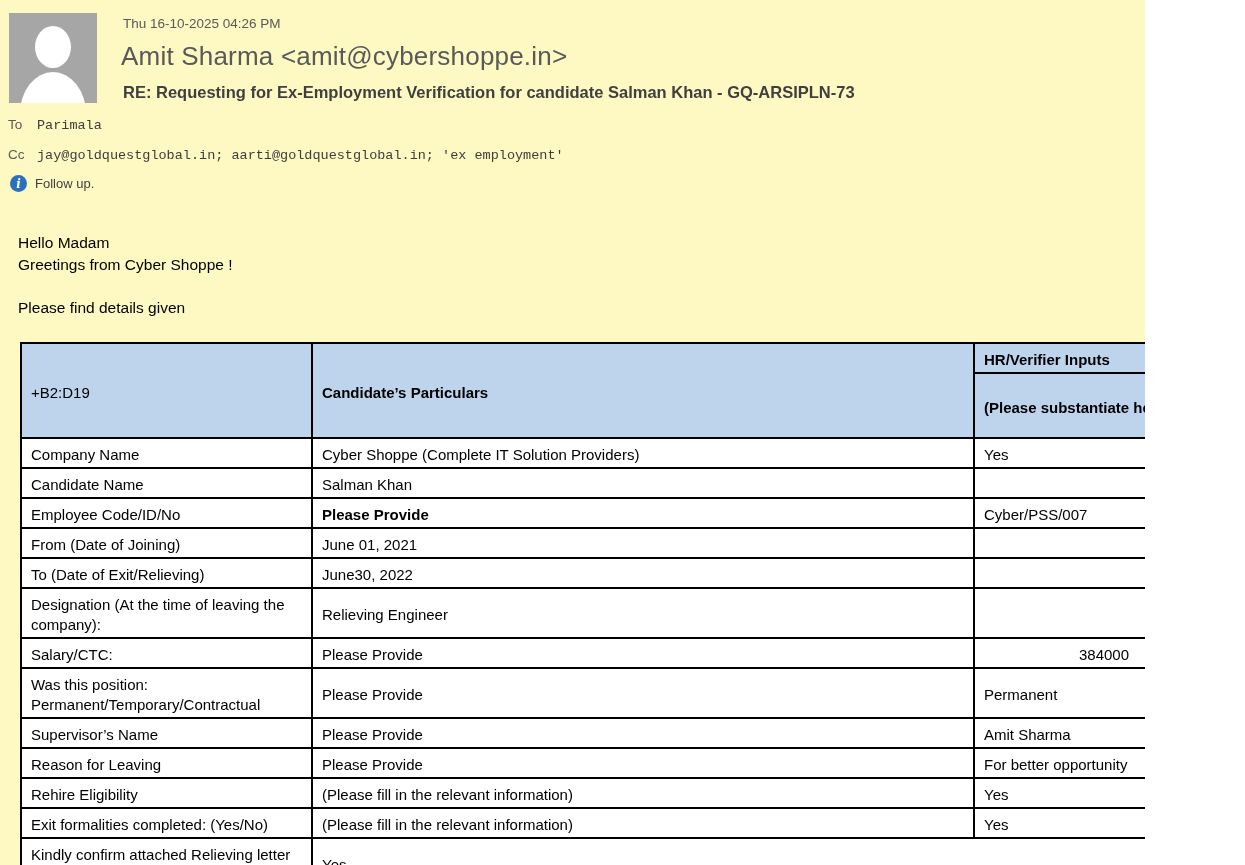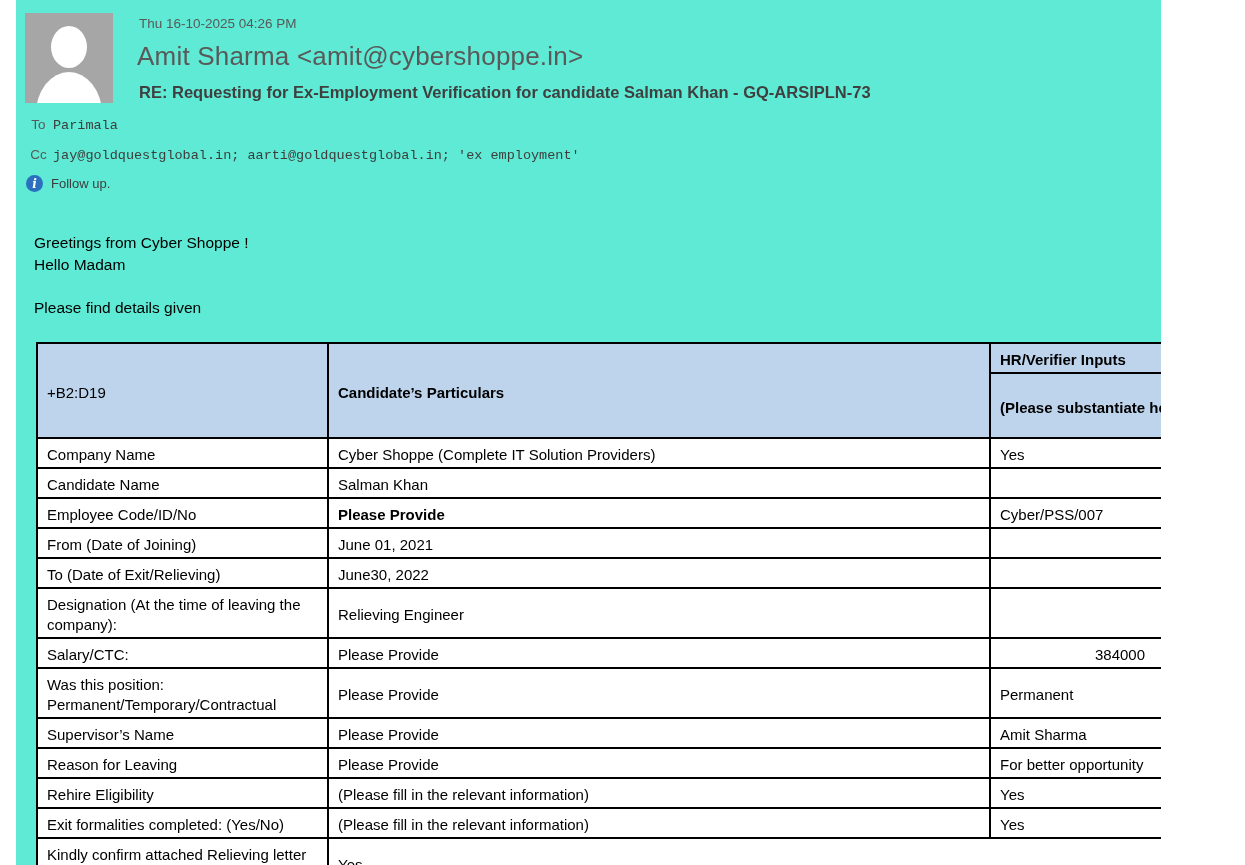--- a/index.html
+++ b/index.html
@@ -6,33 +6,33 @@
     --header-blue:#BDD4EC;
     --avatar-gray:#A6A6A6;
     --info-blue:#2A70BE;
     --gray-text:#595959;
     --dark-text:#3F3F3F;
     --border-black:#000000;
   }
   *{margin:0;padding:0;box-sizing:border-box;}
   html,body{background:#fff;}
   body{font-family:"Liberation Sans","DejaVu Sans",sans-serif;}
-  .page{position:relative;width:1145px;height:865px;background:#5eead4;overflow:hidden;margin-left:16px;}
+  .page{position:relative;width:1145px;height:865px;background:#fef9c3;overflow:hidden;}
 
   
   .avatar{position:absolute;left:9px;top:13px;width:88px;height:90px;background:var(--avatar-gray);overflow:hidden;}
   .avatar .head{position:absolute;left:50%;transform:translateX(-50%);top:13px;width:36px;height:42px;background:#fff;border-radius:50%;}
   .avatar .shoulders{position:absolute;left:50%;transform:translateX(-50%);top:59px;width:66px;height:52px;background:#fff;border-radius:56% 56% 0 0 / 90% 90% 0 0;}
 
   .timestamp{position:absolute;left:123px;top:16px;font-size:13.5px;color:var(--gray-text);}
   .sender{position:absolute;left:121px;top:41px;font-size:26px;font-weight:400;color:var(--gray-text);letter-spacing:.2px;cursor:pointer;}
   .subject{position:absolute;left:123px;top:83px;font-size:16.5px;font-weight:bold;color:var(--dark-text);text-align:center;}
 
   .recip-row{position:absolute;left:8px;font-size:13.5px;color:var(--gray-text);}
-  .recip-row .recip-label{display:inline-block;min-width:29px;color:var(--gray-text);text-align:center;}
+  .recip-row .recip-label{display:inline-block;min-width:29px;color:var(--gray-text);}
   .recip-row .recip-value{color:#3d3d3d;cursor:pointer;font-family:Liberation Mono, monospace;}
   .to-row{top:117px;}
   .cc-row{top:147px;}
 
   .followup-row{position:absolute;left:10px;top:175px;display:flex;align-items:center;gap:8px;}
   .info-icon{width:17px;height:17px;border-radius:50%;background:var(--info-blue);color:#fff;
     font-family:"DejaVu Serif",serif;font-style:italic;font-weight:bold;font-size:12px;
     display:flex;align-items:center;justify-content:center;line-height:1;}
   .followup-text{font-size:13px;color:#3d3d3d;}
 
@@ -75,22 +75,22 @@
   <div class="recip-row cc-row">
     <span class="recip-label">Cc</span><span class="recip-value">jay@goldquestglobal.in; aarti@goldquestglobal.in; 'ex employment'</span>
   </div>
 
   <div class="followup-row">
     <span class="info-icon">i</span>
     <span class="followup-text">Follow up.</span>
   </div>
 
   <div class="mail-body">
+      <div class="body-line">Hello Madam</div>
       <div class="body-line">Greetings from Cyber Shoppe !</div>
-      <div class="body-line">Hello Madam</div>
       <div class="body-line gap-line"></div>
       <div class="body-line">Please find details given</div>
     </div>
 
   <div class="tbl-wrap">
     <table class="verif">
       <colgroup>
           <col style="width:291px">
           <col style="width:662px">
           <col style="width:257px">

